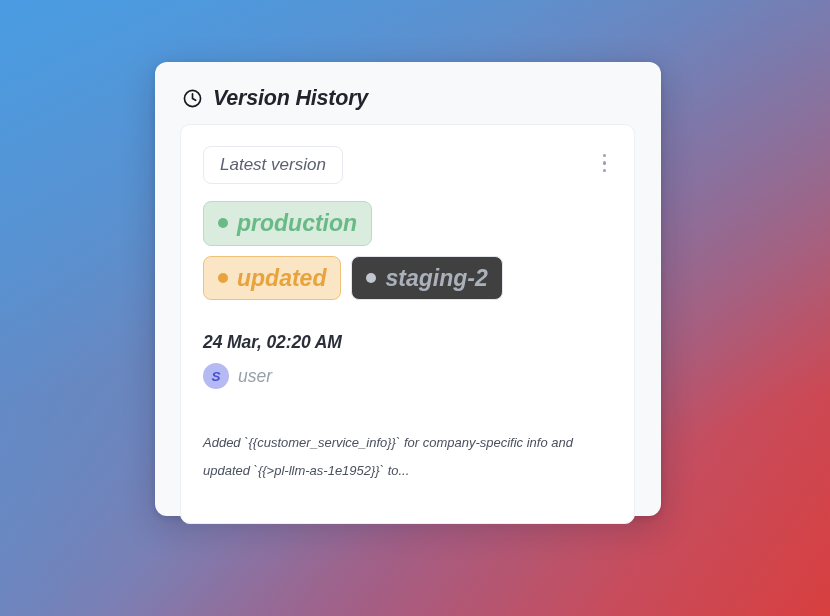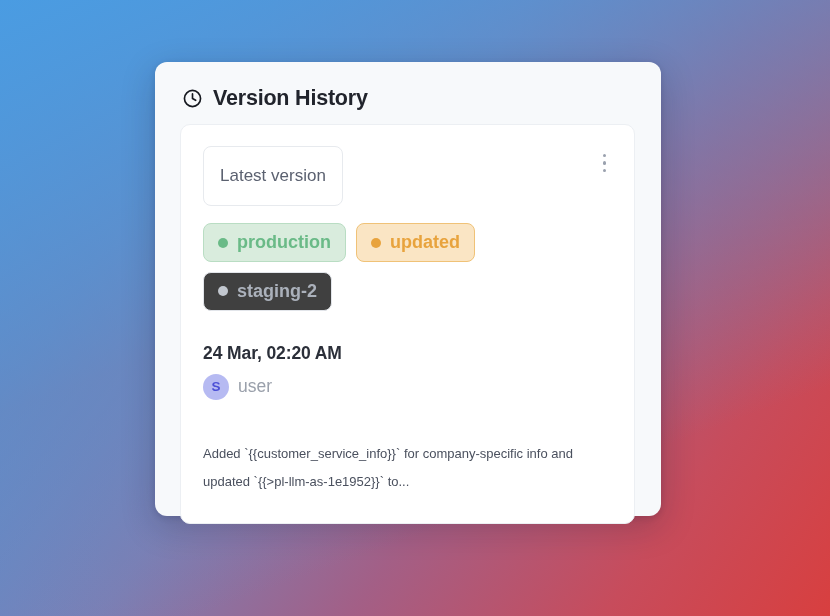--- a/index.html
+++ b/index.html
@@ -36,20 +36,21 @@
     left: 155px;
     top: 62px;
     width: 506px;
     height: 454px;
     background: #f7f9fb;
     border-radius: 12px;
     box-shadow: 0 10px 34px rgba(20,20,40,0.22),
                 0 2px 6px rgba(20,20,40,0.12);
     box-sizing: border-box;
     padding: 22px 25px 0 25px;
+    font-style: italic;
   }
 
   .panel-header {
     display: flex;
     align-items: center;
     gap: 10px;
     margin: 4px 0 14px 2px;
   }
   .clock-icon {
     width: 21px;
@@ -82,21 +83,21 @@
     align-items: flex-start;
     justify-content: space-between;
   }
 
   .latest-badge {
     display: inline-flex;
     align-items: center;
     justify-content: center;
     border: 1px solid #e7eaee;
     border-radius: 8px;
-    padding: 20px 16px;
+    padding: 9px 16px;
     font-size: 17px;
     color: #5b6170;
     background: #fff;
     line-height: 1.1;
   }
 
   .kebab {
     display: flex;
     flex-direction: column;
     align-items: center;
@@ -119,21 +120,21 @@
     gap: 10px;
     margin-top: 17px;
     max-width: 300px;
   }
   .tag {
     display: inline-flex;
     align-items: center;
     gap: 9px;
     border-radius: 8px;
     padding: 8px 14px;
-    font-size: 18px;
+    font-size: 23px;
     font-weight: bold;
     line-height: 1.15;
     box-sizing: border-box;
   }
   .tag .dot {
     width: 10px;
     height: 10px;
     border-radius: 50%;
     display: block;
     flex: none;

